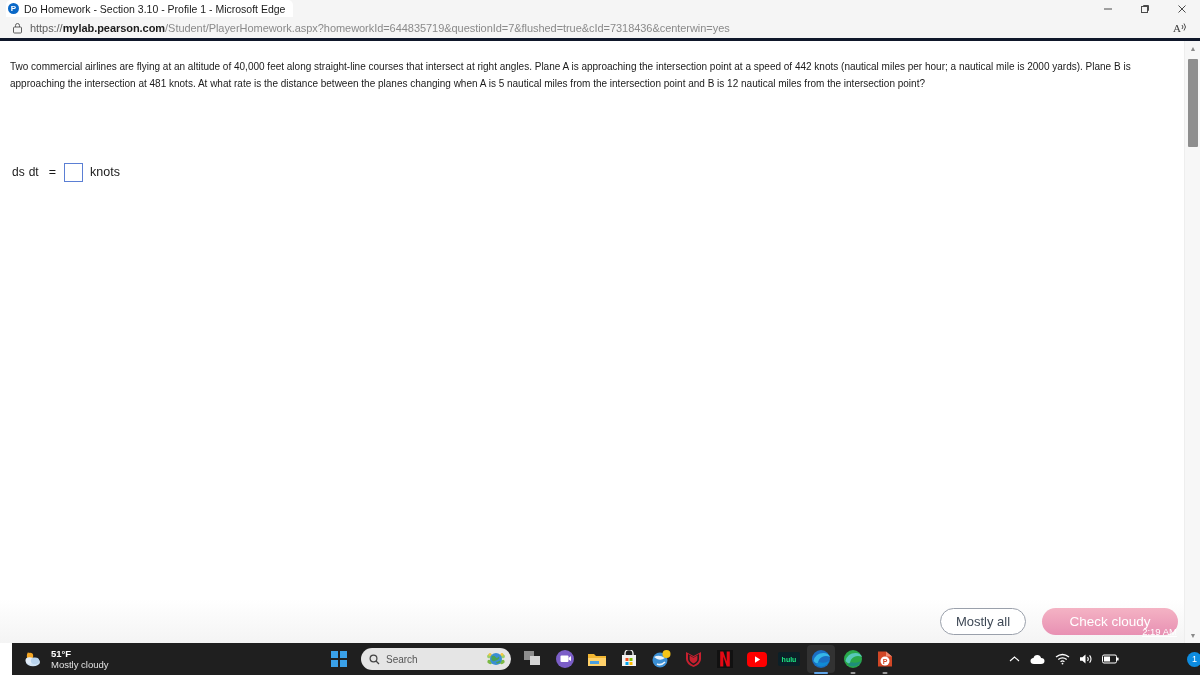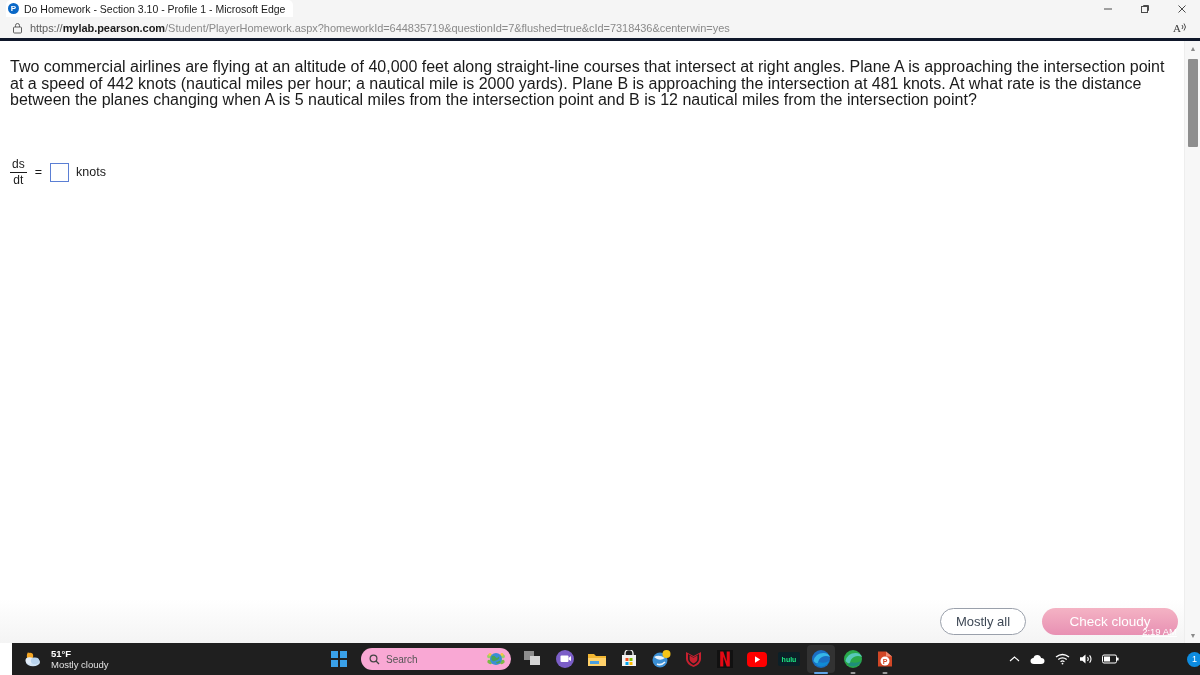--- a/index.html
+++ b/index.html
@@ -93,35 +93,35 @@
   #page {
     position: relative;
     height: 602px;
     background: #ffffff;
     overflow: hidden;
   }
   #question-text {
     position: absolute;
     left: 10px; top: 18px;
     width: 1158px;
-    font-size: 16px;
+    font-size: 10px;
     line-height: 16.5px;
     color: #1a1a1a;
     text-align: left;
   }
 
   
   #answer-row {
     position: absolute;
     left: 10px; top: 113px;
     display: flex; align-items: center;
     height: 36px;
   }
   .fraction {
-    display: inline-flex; flex-direction: column;
+    display: inline-flex; flex-direction: row;
     align-items: center; justify-content: center;
     font-size: 12px; color: #1a1a1a;
     line-height: 13px;
   }
   .fraction .num { padding: 0 2px; }
   .fraction .bar {
     width: 100%; height: 1px; background: #1a1a1a;
     margin: 1px 0;
   }
   .fraction .den { padding: 0 2px; }
@@ -226,21 +226,21 @@
     width: 14px; height: 2.5px; background: #60a5e8; border-radius: 2px;
   }
   .tb-icon.running::after {
     content: ""; position: absolute; bottom: -1px; left: 50%;
     transform: translateX(-50%);
     width: 5px; height: 2.5px; background: #9a9a9a; border-radius: 2px;
   }
 
   #search-pill {
     width: 150px; height: 22px;
-    background: #f9a8d4;
+    background: #e5e5e5;
     border-radius: 12px;
     display: flex; align-items: center;
     padding: 0 5px 0 8px;
     margin: 4px 4px;
   }
   #search-label { font-size: 10px; color: #555; margin-left: 6px; flex: 1 1 auto; }
   #earth-icon { width: 20px; height: 16px; position: relative; flex: 0 0 auto; }
 
   #systray {
     position: absolute; right: 6px;

